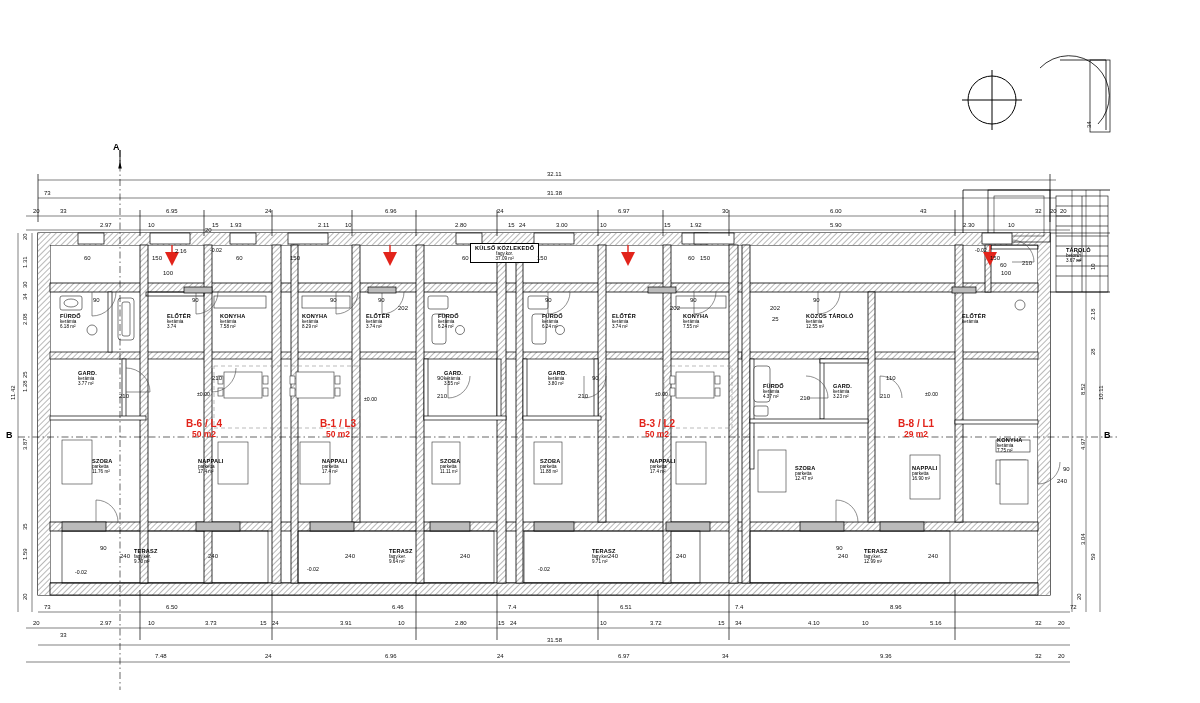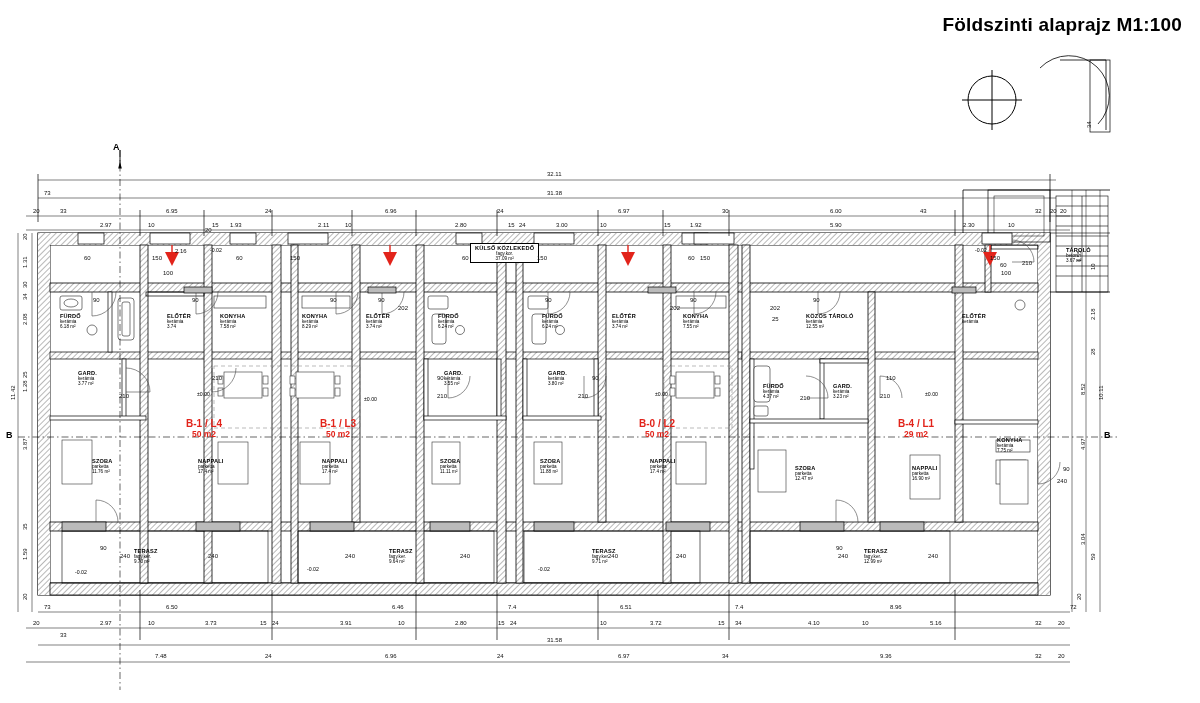--- a/index.html
+++ b/index.html
@@ -23,21 +23,20 @@
   .room .ar{font-size:4.6px;}
   .axis{position:absolute;font-size:9px;font-weight:bold;}
   .lvl{position:absolute;font-size:5.2px;}
   svg{position:absolute;left:0;top:0;}
 </style>
 </head>
 <body>
 
 <div id="sheet">
 
-  <div class="title">Földszinti alaprajz M1:100</div>
 
   <svg width="1200" height="703">
     <defs>
       <pattern id="hatch" width="4" height="4" patternUnits="userSpaceOnUse" patternTransform="rotate(45)">
         <rect width="4" height="4" fill="#ffffff"></rect>
         <line x1="0" y1="0" x2="0" y2="4" stroke="#333" stroke-width="0.7"></line>
       </pattern>
       <pattern id="hatch2" width="3" height="3" patternUnits="userSpaceOnUse" patternTransform="rotate(-45)">
         <rect width="3" height="3" fill="#ffffff"></rect>
         <line x1="0" y1="0" x2="0" y2="3" stroke="#555" stroke-width="0.5"></line>
@@ -465,24 +464,24 @@
         <div class="ar">9.71 m²</div>
       </div>
       <div class="room" style="left: 864px; top: 548px;">
         <div class="nm">TERASZ</div>
         <div class="fn">fagy.ker.</div>
         <div class="ar">12.99 m²</div>
       </div>
     </div>
 
   <div id="units">
-      <div class="unit" style="left: 186px; top: 418px;"><span>B-1 / L4</span><span class="sq">50 m2</span></div>
+      <div class="unit" style="left: 186px; top: 418px;"><span>B-6 / L4</span><span class="sq">50 m2</span></div>
       <div class="unit" style="left: 320px; top: 418px;"><span>B-1 / L3</span><span class="sq">50 m2</span></div>
-      <div class="unit" style="left: 639px; top: 418px;"><span>B-0 / L2</span><span class="sq">50 m2</span></div>
-      <div class="unit" style="left: 898px; top: 418px;"><span>B-4 / L1</span><span class="sq">29 m2</span></div>
+      <div class="unit" style="left: 639px; top: 418px;"><span>B-3 / L2</span><span class="sq">50 m2</span></div>
+      <div class="unit" style="left: 898px; top: 418px;"><span>B-8 / L1</span><span class="sq">29 m2</span></div>
     </div>
 
   <div id="levels">
       <div class="lvl" style="left: 197px; top: 391px;">±0.00</div>
       <div class="lvl" style="left: 364px; top: 396px;">±0.00</div>
       <div class="lvl" style="left: 655px; top: 391px;">±0.00</div>
       <div class="lvl" style="left: 925px; top: 391px;">±0.00</div>
       <div class="lvl" style="left: 210px; top: 247px;">-0.02</div>
       <div class="lvl" style="left: 975px; top: 247px;">-0.02</div>
       <div class="lvl" style="left: 75px; top: 569px;">-0.02</div>

